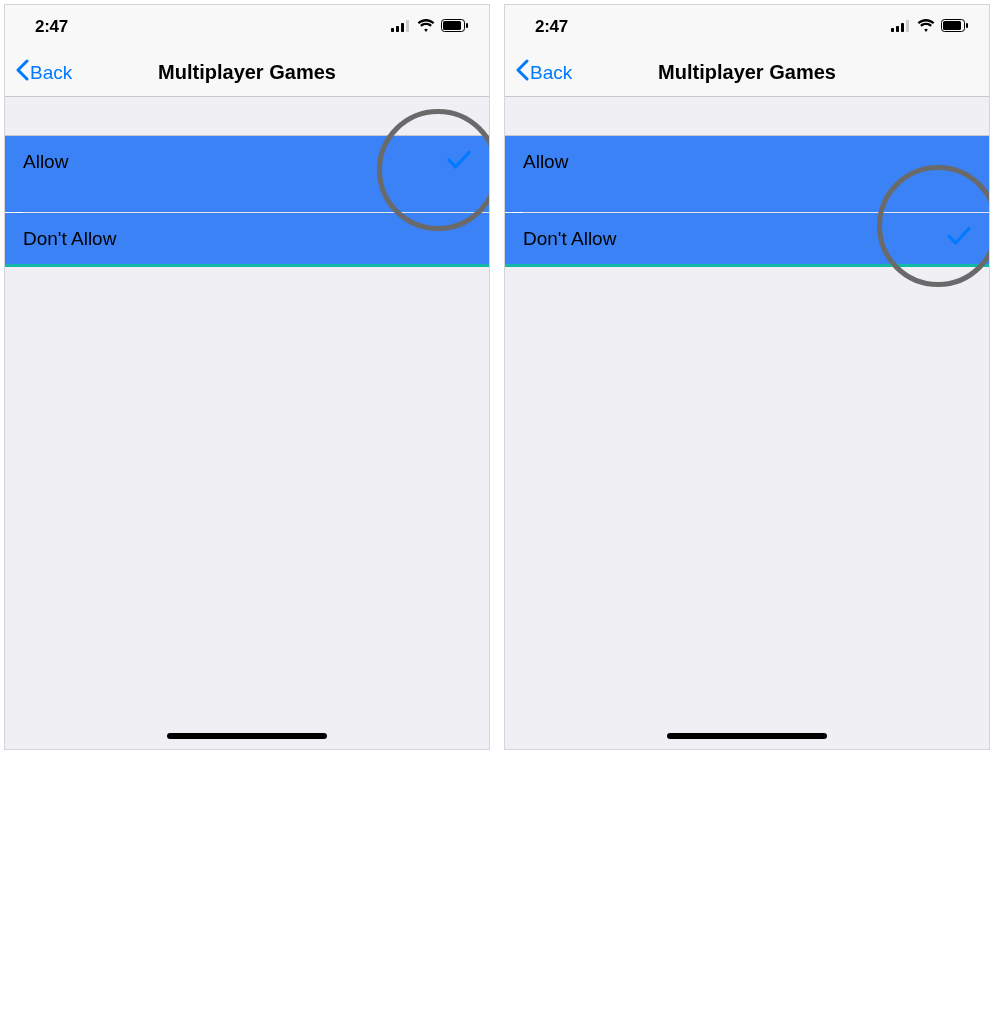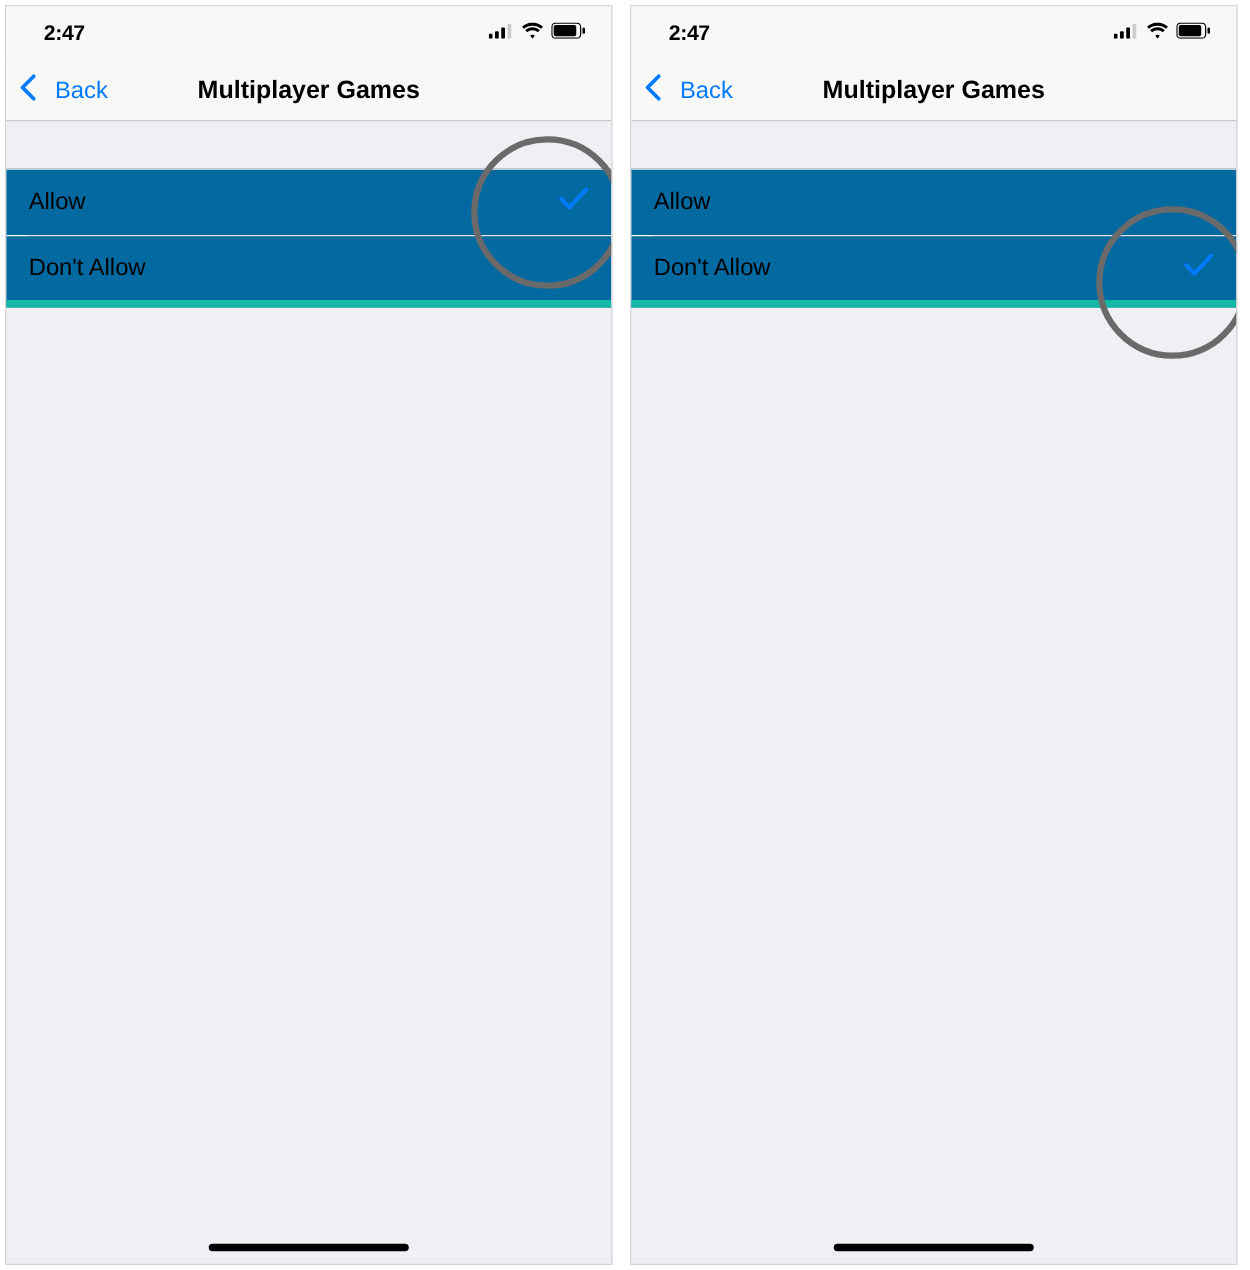--- a/index.html
+++ b/index.html
@@ -7,21 +7,21 @@
       background: #fff;
       font-family: -apple-system, BlinkMacSystemFont, "Segoe UI", Helvetica, Arial, sans-serif;
       width: 1000px;
       height: 1016px;
       display: flex;
       gap: 14px;
       padding: 4px;
     }
     .phone {
       width: 486px;
-      height: 1008px;
+      height: 746px;
       background: #efeff4;
       border: 1px solid #d5d5d9;
       position: relative;
       overflow: hidden;
     }
     .status-bar {
       height: 44px;
       display: flex;
       align-items: center;
       justify-content: space-between;
@@ -46,58 +46,59 @@
       display: flex;
       align-items: center;
       position: relative;
       padding: 0 10px;
     }
     .back-btn {
       display: flex;
       align-items: center;
       color: #007aff;
       font-size: 19px;
-      gap: 15px;
+      gap: 1px;
       cursor: pointer;
     }
     .nav-title {
       position: absolute;
       left: 50%;
       transform: translateX(-50%);
       font-size: 20px;
       font-weight: 600;
       color: #000;
     }
     .content {
       background: #efeff4;
     }
     .group-spacer {
       height: 38px;
     }
     .list {
-      background: #0369a1;
+      background: #3b82f6;
       border-top: 1px solid #c8c8cc;
-      border-bottom: 6px solid #14b8a6;
+      border-bottom: 3px solid #14b8a6;
     }
     .row {
       display: flex;
       align-items: center;
       justify-content: space-between;
       height: 52px;
       padding: 0 18px;
       font-size: 19px;
       color: #000;
       position: relative;
       cursor: pointer;
     }
     .row + .row {
       border-top: 1px solid #e2e2e6;
       margin-left: 18px;
       padding-left: 0;
       padding-right: 18px;
+      margin-top: 24px;
     }
     .row + .row::before {
       content: "";
       position: absolute;
       left: -18px;
       top: -1px;
       width: 18px;
       height: 1px;
       background: #fff;
     }

